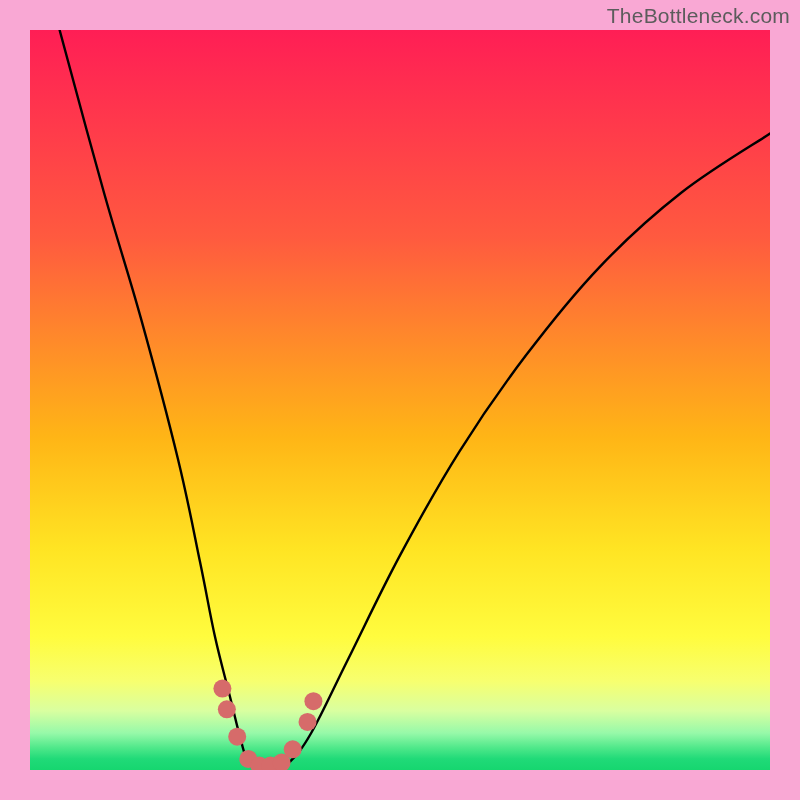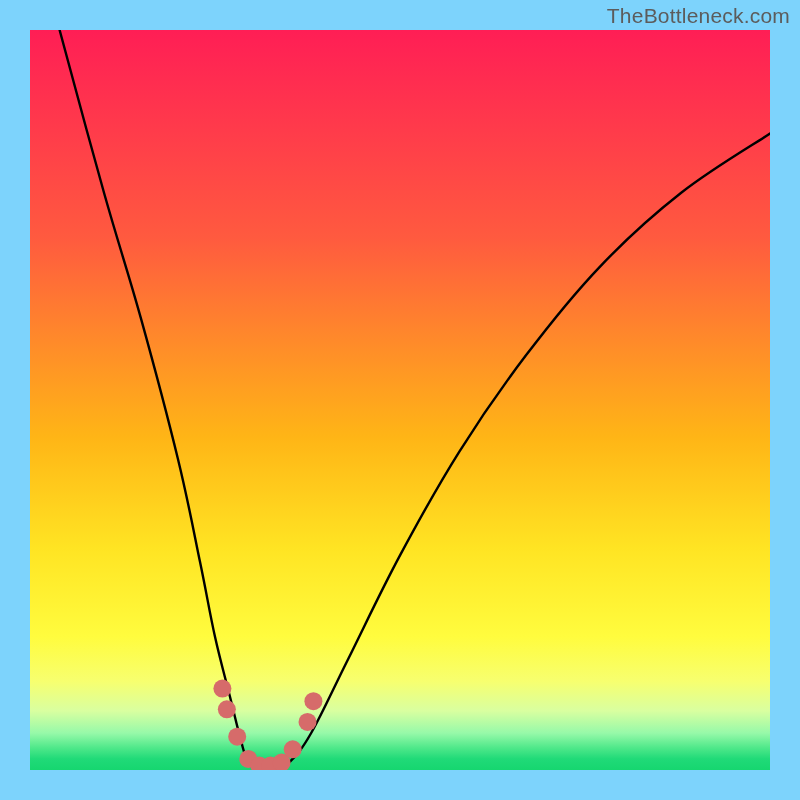--- a/index.html
+++ b/index.html
@@ -10,21 +10,21 @@
     overflow: hidden;
     background: #000;
     font-family: Arial, Helvetica, sans-serif;
   }
   .frame {
     position: absolute;
     top: 0;
     left: 0;
     width: 800px;
     height: 800px;
-    background: #7dd3fc;
+    background: #f9a8d4;
   }
   .plot-area {
     position: absolute;
     top: 30px;
     left: 30px;
     width: 740px;
     height: 740px;
     overflow: hidden;
   }
   .gradient {

